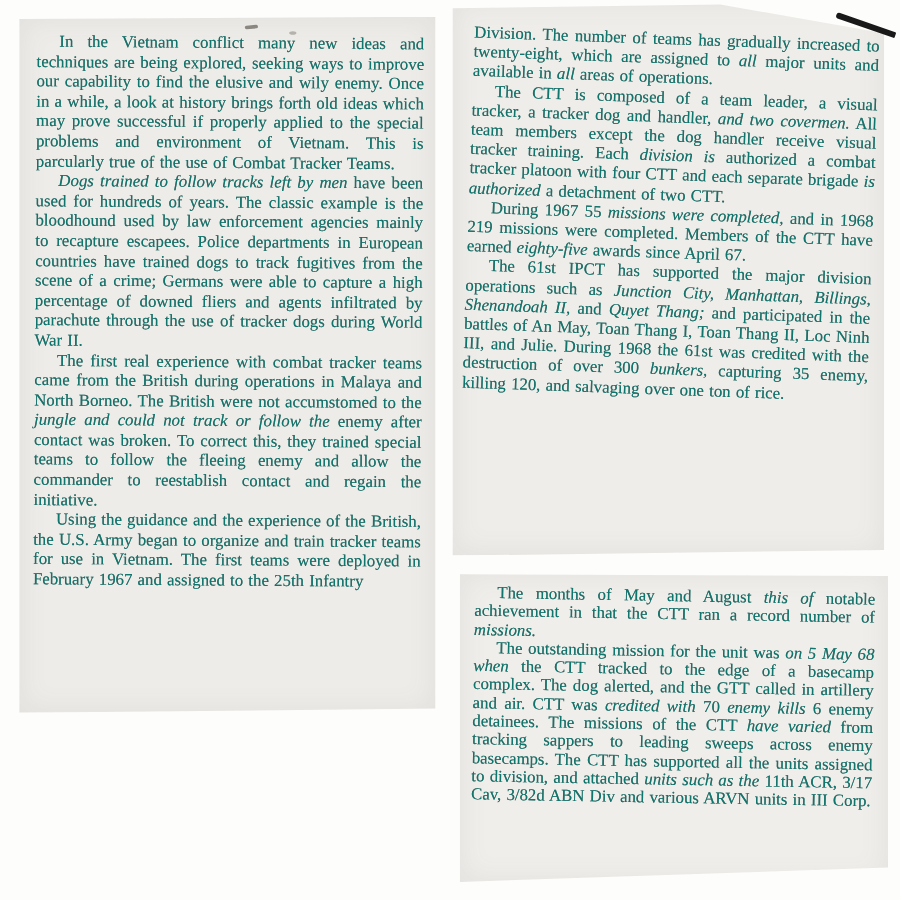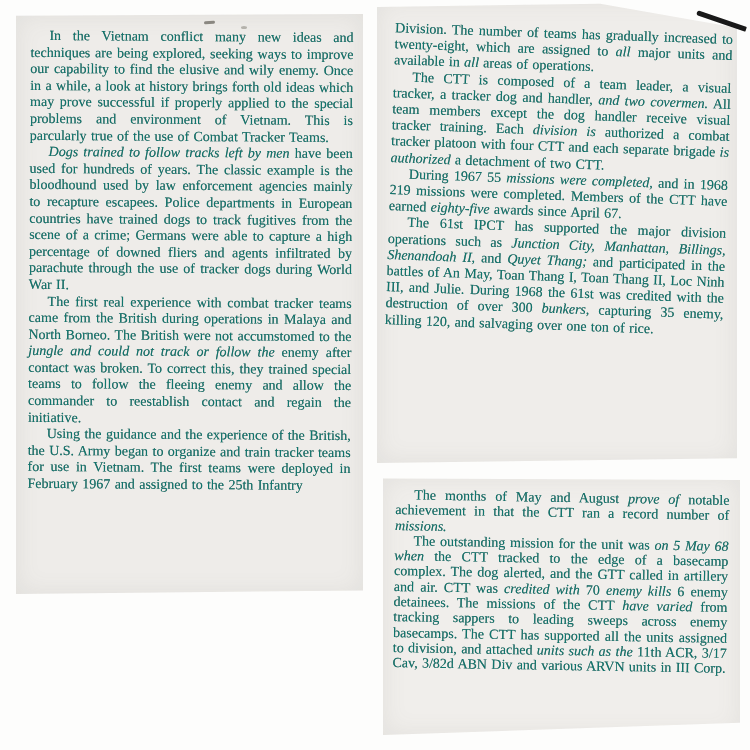--- a/index.html
+++ b/index.html
@@ -96,21 +96,21 @@
     <div class="txt">
         <p class=""><span>Division. The number of teams has gradually increased to twenty-eight, which are assigned to </span><span class="it">all</span><span> major units and available in </span><span class="it">all</span><span> areas of operations.</span></p>
         <p class="indent"><span>The CTT is composed of a team leader, a visual tracker, a tracker dog and handler, </span><span class="it">and two covermen.</span><span> All team members except the dog handler receive visual tracker training. Each </span><span class="it">division is</span><span> authorized a combat tracker platoon with four CTT and each separate brigade </span><span class="it">is authorized</span><span> a detachment of two CTT.</span></p>
         <p class="indent"><span>During 1967 55 </span><span class="it">missions were completed,</span><span> and in 1968 219 missions were completed. Members of the CTT have earned </span><span class="it">eighty-five</span><span> awards since April 67.</span></p>
         <p class="indent"><span>The 61st IPCT has supported the major division operations such as </span><span class="it">Junction City, Manhattan, Billings, Shenandoah II,</span><span> and </span><span class="it">Quyet Thang;</span><span> and participated in the battles of An May, Toan Thang I, Toan Thang II, Loc Ninh III, and Julie. During 1968 the 61st was credited with the destruction of over 300 </span><span class="it">bunkers,</span><span> capturing 35 enemy, killing 120, and salvaging over one ton of rice.</span></p>
       </div>
   </div>
 
   <div class="clipping block-right-bottom">
     <div class="txt">
-        <p class="indent"><span>The months of May and August </span><span class="it">prove of</span><span> notable achievement in that the CTT ran a record number of </span><span class="it">missions.</span></p>
+        <p class="indent"><span>The months of May and August </span><span class="it">this of</span><span> notable achievement in that the CTT ran a record number of </span><span class="it">missions.</span></p>
         <p class="indent"><span>The outstanding mission for the unit was </span><span class="it">on 5 May 68 when</span><span> the CTT tracked to the edge of a basecamp complex. The dog alerted, and the GTT called in artillery and air. CTT was </span><span class="it">credited with</span><span> 70 </span><span class="it">enemy kills</span><span> 6 enemy detainees. The missions of the CTT </span><span class="it">have varied</span><span> from tracking sappers to leading sweeps across enemy basecamps. The CTT has supported all the units assigned to division, and attached </span><span class="it">units such as the</span><span> 11th ACR, 3/17 Cav, 3/82d ABN Div and various ARVN units in III Corp.</span></p>
       </div>
   </div>
 
   <div class="pen-stroke"></div>
   <div class="speck-1"></div>
   <div class="speck-2"></div>
 
 </div>
 

